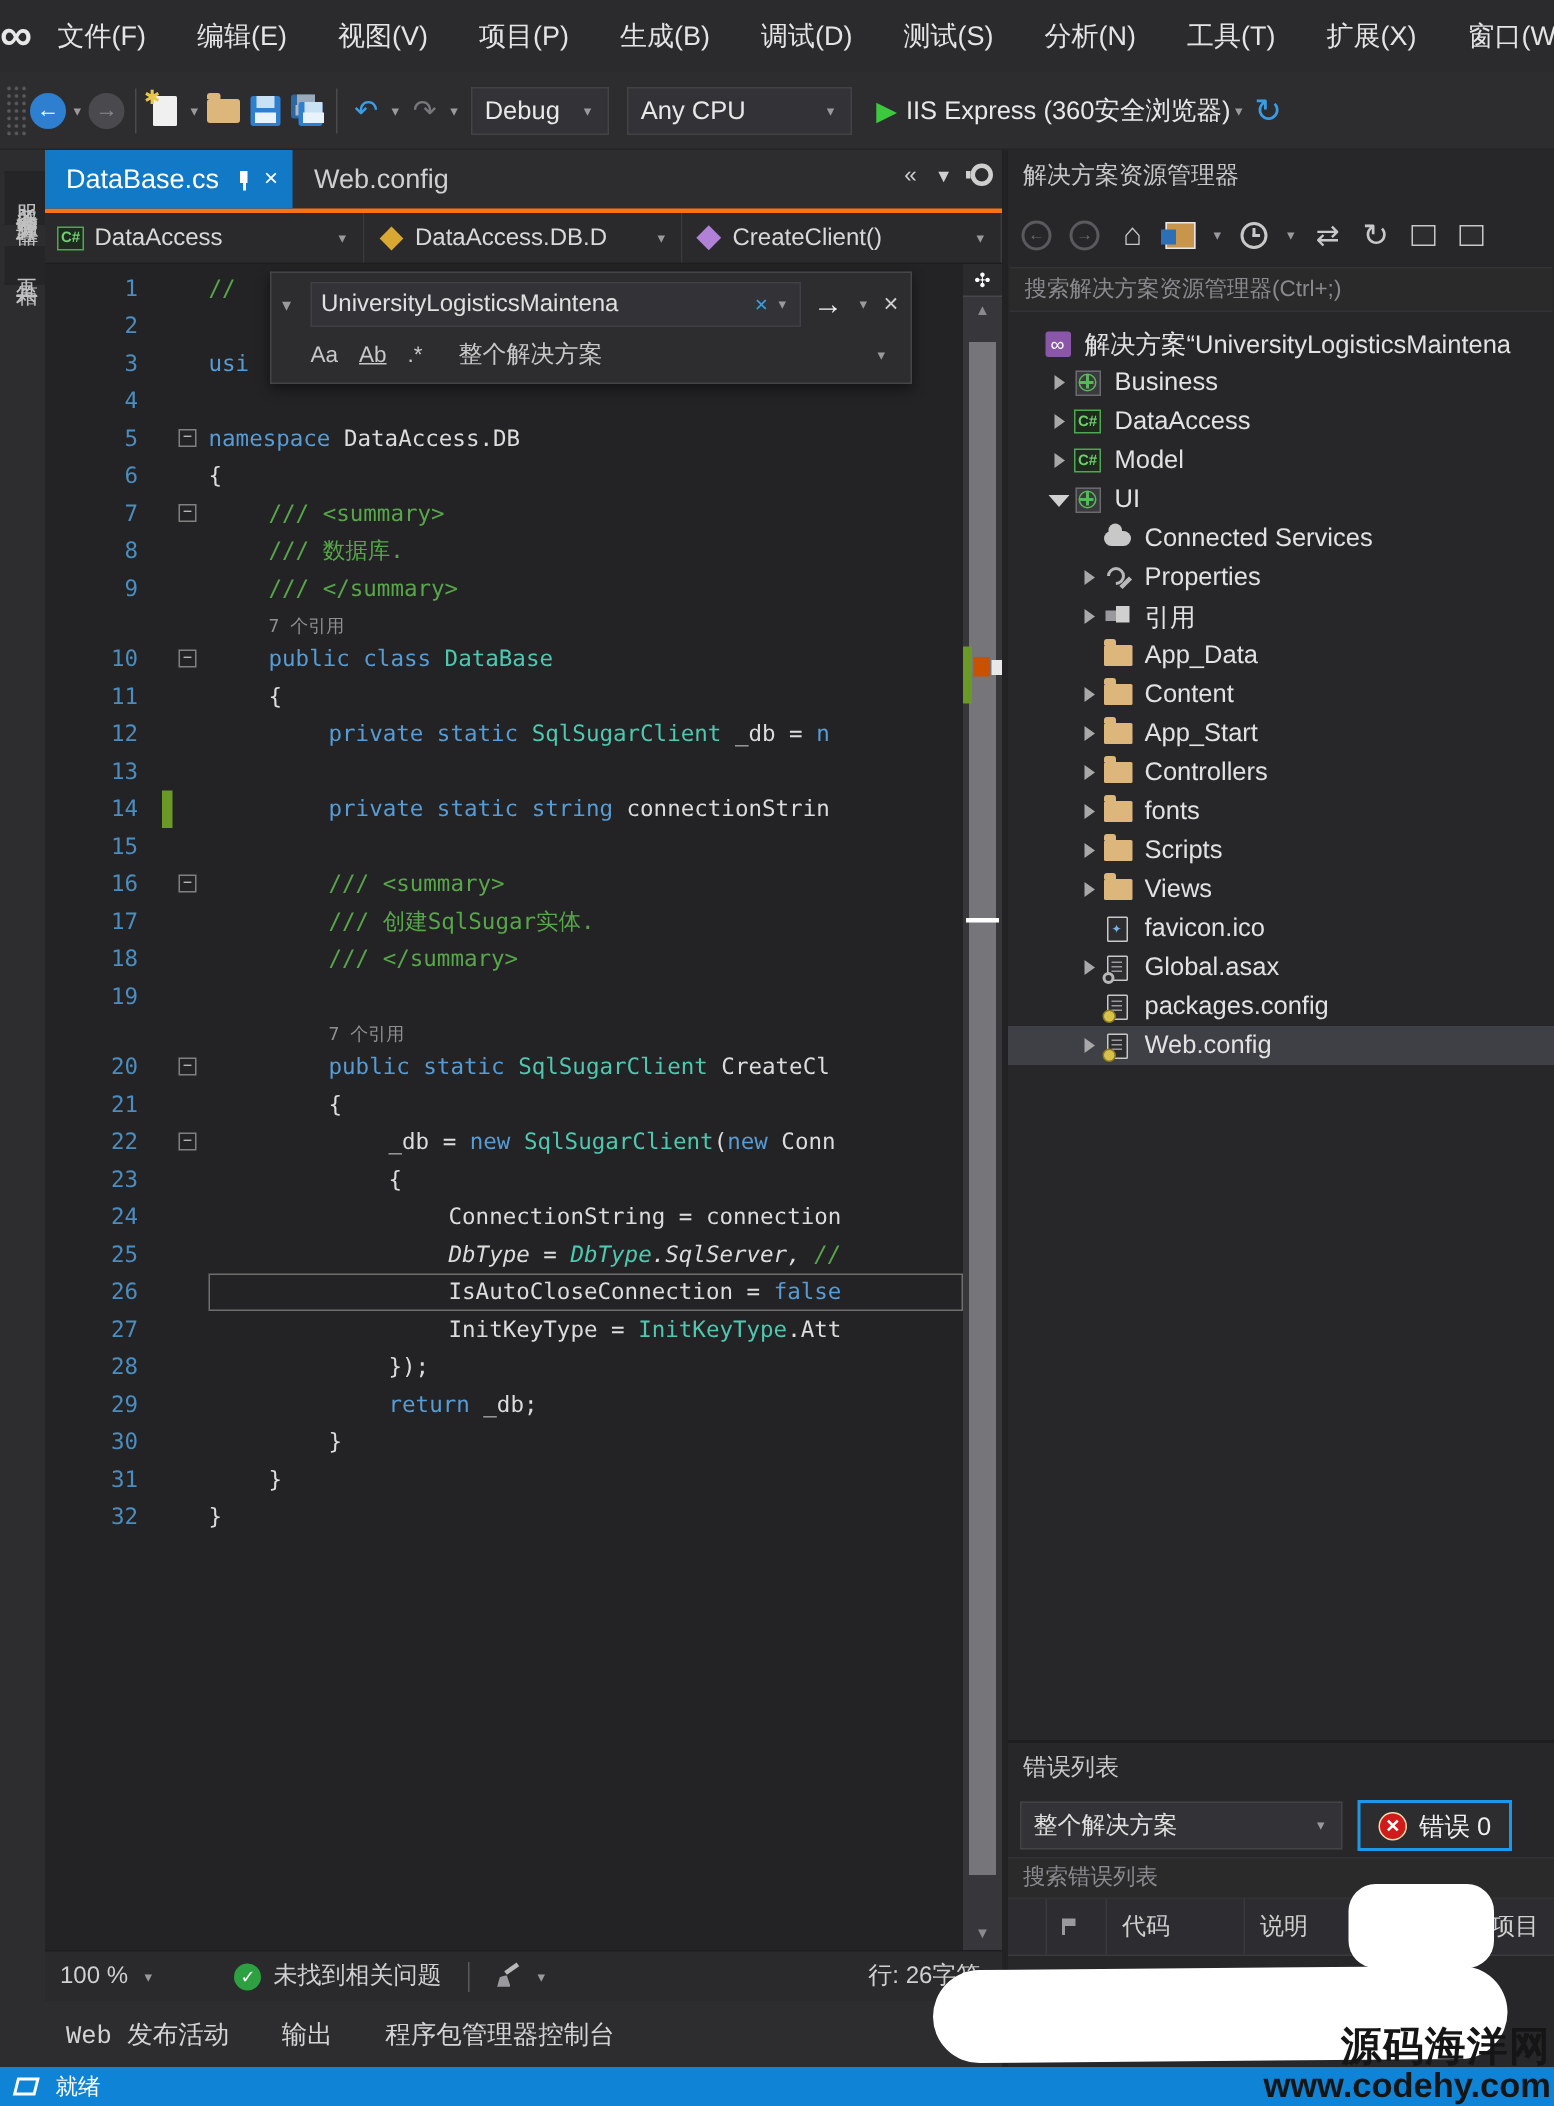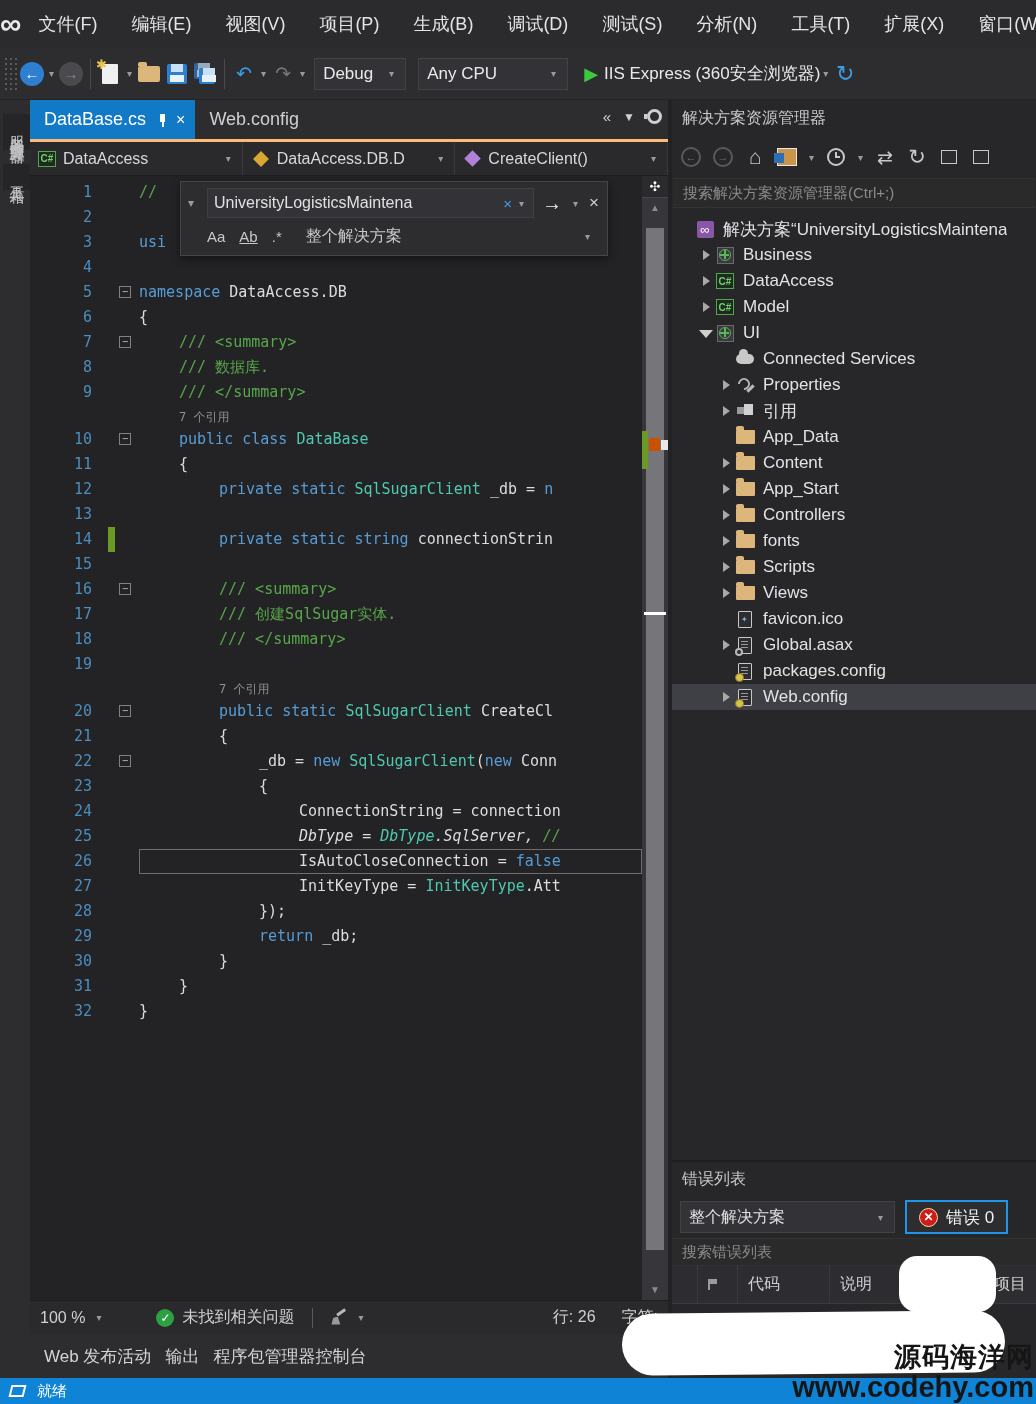--- a/index.html
+++ b/index.html
@@ -37,21 +37,21 @@
   .run-green { color:#3dc93d; font-size:18px; margin-right:6px; }
   .run-label { font-size:17px; color:#e8e8e8; white-space:nowrap; }
   .blue-glyph { color:#3b9ee5; }
 
   
   .leftstrip { position:absolute; left:0; top:100px; width:30px; bottom:26px; background:#2d2d30; }
   .vtab { writing-mode:vertical-rl; font-size:15px; color:#c0c0c0; background:#252528; padding:10px 4px; margin:14px 3px 0 3px; letter-spacing:2px; }
 
   
   .editor-col { position:absolute; left:30px; top:100px; width:638px; bottom:26px; display:flex; flex-direction:column; }
-  .tabrow { height:42px; display:flex; align-items:flex-end; position:relative; border-bottom:3px solid #fdba74; }
+  .tabrow { height:42px; display:flex; align-items:flex-end; position:relative; border-bottom:3px solid #f97316; }
   .tab { height:39px; display:flex; align-items:center; padding:0 10px 0 14px; font-size:18px; color:#cfcfcf; }
   .tab.active { background:#1279c7; color:#fff; }
   .tab .pin { width:12px; height:12px; margin-left:10px; position:relative; }
   .tab .pin:before { content:""; position:absolute; left:4px; top:0; width:5px; height:8px; background:#fff; }
   .tab .pin:after { content:""; position:absolute; left:6px; top:8px; width:1.5px; height:5px; background:#fff; }
   .tab .x { margin-left:8px; font-size:16px; }
   .tab-actions { position:absolute; right:6px; top:8px; display:flex; align-items:center; gap:12px; color:#d0d0d0; font-size:15px; }
   .icon-gear { width:15px; height:15px; border:3px solid #cfcfcf; border-radius:50%; position:relative; }
   .icon-gear:before { content:""; position:absolute; left:-6px; top:2px; width:21px; height:5px; background:transparent; border-left:3px solid #cfcfcf; border-right:3px solid #cfcfcf; }
 
@@ -103,23 +103,23 @@
   .mk-white-sq { position:absolute; right:-1px; width:8px; top:224px; height:10px; background:#e8e8e8; }
   .mk-caret { position:absolute; left:2px; right:2px; top:396px; height:3px; background:#fff; }
 
   
   .ed-status { height:34px; background:#2a2a2d; border-top:1px solid #1e1e20; display:flex; align-items:center; font-size:16px; color:#d0d0d0; padding:0 10px; gap:8px; }
   .health-dot { width:18px; height:18px; border-radius:50%; background:#2da042; color:#fff; font-size:12px; display:flex; align-items:center; justify-content:center; }
   .vdiv { width:1px; height:20px; background:#5a5a5e; margin:0 10px; }
   .icon-broom { width:16px; height:16px; position:relative; }
   .icon-broom:before { content:""; position:absolute; right:1px; top:1px; width:10px; height:2.5px; background:#b8b8b8; transform:rotate(-35deg); }
   .icon-broom:after { content:""; position:absolute; left:0; bottom:1px; width:9px; height:8px; background:#9a9a9e; clip-path:polygon(0 100%,100% 100%,70% 0,20% 20%); }
-  .pos { margin-left:auto; display:flex; gap:26px; }
-
-  .bottom-tabs { height:44px; display:flex; align-items:center; gap:14px; padding-left:14px; font-size:17px; color:#d4d4d4; background:#2d2d30; }
+  .pos { margin-left:auto; display:flex; }
+
+  .bottom-tabs { height:44px; display:flex; align-items:center; gap:35px; padding-left:14px; font-size:17px; color:#d4d4d4; background:#2d2d30;font-family:Liberation Mono, monospace; }
 
   
   .splitter { position:absolute; left:668px; top:100px; width:4px; bottom:26px; background:#222224; }
   .right-col { position:absolute; left:672px; top:100px; width:364px; bottom:26px; background:#27272a; }
   .panel-title { height:36px; line-height:36px; padding-left:10px; font-size:16px; color:#c8c8c8; }
   .se-toolbar { height:42px; display:flex; align-items:center; gap:6px; padding:0 6px; }
   .se-ic { width:26px; height:28px; display:flex; align-items:center; justify-content:center; font-size:17px; color:#c8c8c8; }
   .se-ic.dis { color:#6a6a6e; }
   .circ-sm { width:20px; height:20px; border-radius:50%; border:2px solid #5a5a5e; color:#6a6a6e; font-size:11px; display:flex; align-items:center; justify-content:center; }
   .icon-switch { width:20px; height:18px; background:#c8954a; border:1px solid #e8e8e8; position:relative; }
@@ -178,21 +178,21 @@
   
   .statusbar { position:absolute; left:0; bottom:0; width:100%; height:26px; background:#0f84d6; display:flex; align-items:center; color:#fff; font-size:15px; }
   .sb-ic { width:15px; height:12px; border:2px solid #fff; transform:skewX(-14deg); margin:0 12px 0 10px; }
 
   
   .blob { position:absolute; background:#fff; z-index:20; }
   .blob.small { left:899px; top:1256px; width:97px; height:56px; border-radius:18px; }
   .blob.pill { left:622px; top:1312px; width:383px; height:62px; border-radius:31px; transform:rotate(-.5deg); }
   .watermark { position:absolute; right:2px; bottom:2px; z-index:21; text-align:right; color:#151515; font-weight:bold; line-height:1.05; }
   .wm1 { font-size:27px; letter-spacing:1px; }
-  .wm2 { font-size:29px; }
+  .wm2 { font-size:23px; }
 </style>
 </head>
 <body>
 
 <div class="app">
 
   <div class="menubar">
     <div class="vs-logo">∞</div>
     <div id="menu-items" style="display: flex;">
         <div class="menu-item">文件(F)</div>

